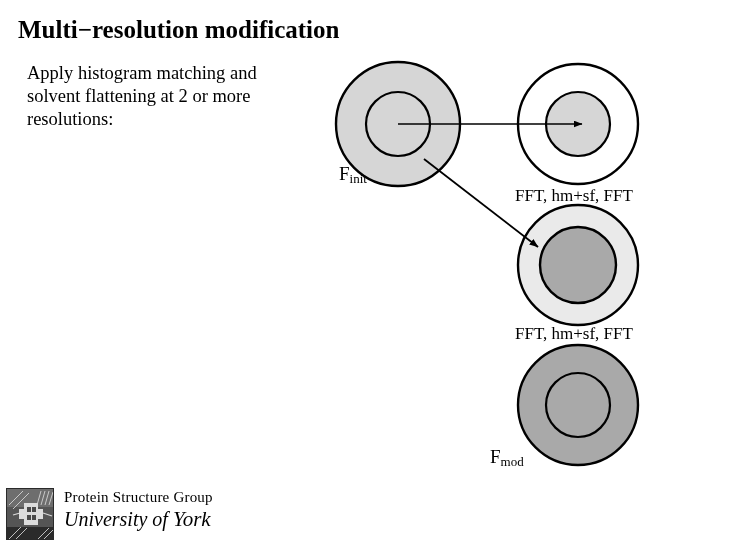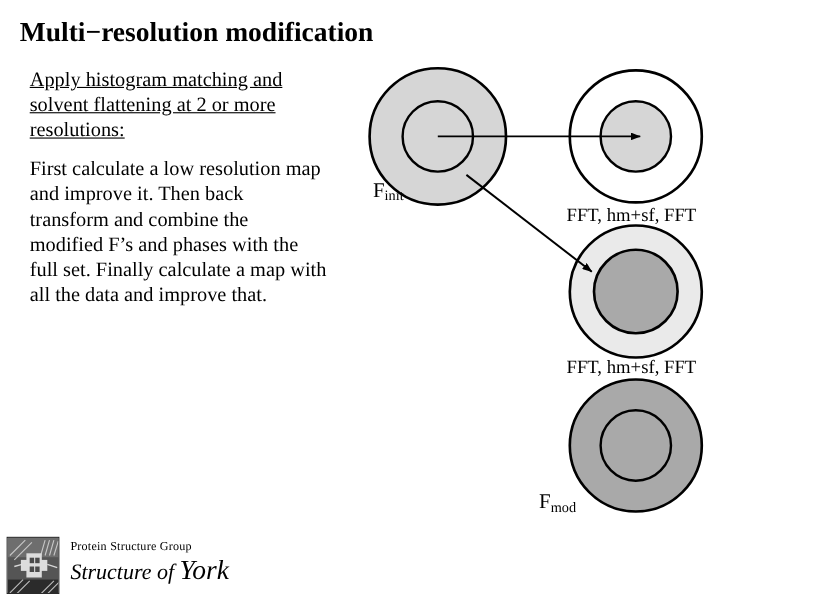--- a/index.html
+++ b/index.html
@@ -37,21 +37,21 @@
   }
 
   
   .body-para {
     position: absolute;
     font-size: 18.5px;
     line-height: 23px;
     width: 270px;
     text-align: left;
   }
-  #para-1 { left: 27px; top: 62px; text-decoration: underline; }
+  #para-1 { left: 27px; top: 62px; }
   #para-2 { left: 27px; top: 143px; }
 
   
   #diagram {
     position: absolute;
     left: 0; top: 0;
     width: 750px;
     height: 550px;
   }
 
@@ -90,46 +90,45 @@
     box-sizing: border-box;
     overflow: hidden;
   }
   #footer-text {
     position: absolute;
     left: 58px;
     top: 2px;
     width: 190px;
   }
   #footer-line-1 {
-    font-size: 11px;
+    font-size: 15px;
     letter-spacing: 0.2px;
     line-height: 14px;
     color: #000;
   }
   #footer-line-2 {
     font-size: 20px;
     font-style: italic;
     line-height: 24px;
     margin-top: 3px;
     color: #000;
   }
   #footer-line-2 .big-y {
-    font-size: 25px;
+    font-size: 21px;
   }
 </style>
 </head>
 <body style="color: rgb(0, 0, 0);">
 
 <div id="slide" style="background: rgb(255, 255, 255);">
 
   <div id="slide-title">Multi−resolution modification</div>
 
   <div class="body-para" id="para-1">Apply histogram matching and solvent flattening at 2 or more resolutions:</div>
 
-  <div class="body-para" id="para-2">First calculate a low resolution map and improve it. Then back transform and combine the modified F’s and phases with the full set. Finally calculate a map with all the data and improve that.</div>
 
   <svg id="diagram" viewBox="0 0 750 550" xmlns="http://www.w3.org/2000/svg">
     <defs>
       <marker id="arrowhead" markerWidth="9" markerHeight="7" refX="8.5" refY="3.5" orient="auto" markerUnits="userSpaceOnUse">
         <polygon points="0 0, 9 3.5, 0 7" fill="#000000"></polygon>
       </marker>
     </defs>
 
     <g>
       <circle id="c1-outer" cx="398" cy="124" r="62" fill="#d6d6d6" stroke="#000000" stroke-width="2.4"></circle>
@@ -203,18 +202,18 @@
         </g>
         <g stroke="#e6e6e6" stroke-width="1.2" opacity="0.9">
           <line x1="6" y1="26" x2="13" y2="24"></line>
           <line x1="36" y1="24" x2="45" y2="27"></line>
         </g>
       </svg>
     </div>
 
     <div id="footer-text">
       <div id="footer-line-1">Protein Structure Group</div>
-      <div id="footer-line-2"><span>Structure of </span><span class="big-y">York</span></div>
+      <div id="footer-line-2"><span>University of </span><span class="big-y">York</span></div>
     </div>
 
   </div>
 
 </div>
 
 </body></html>

